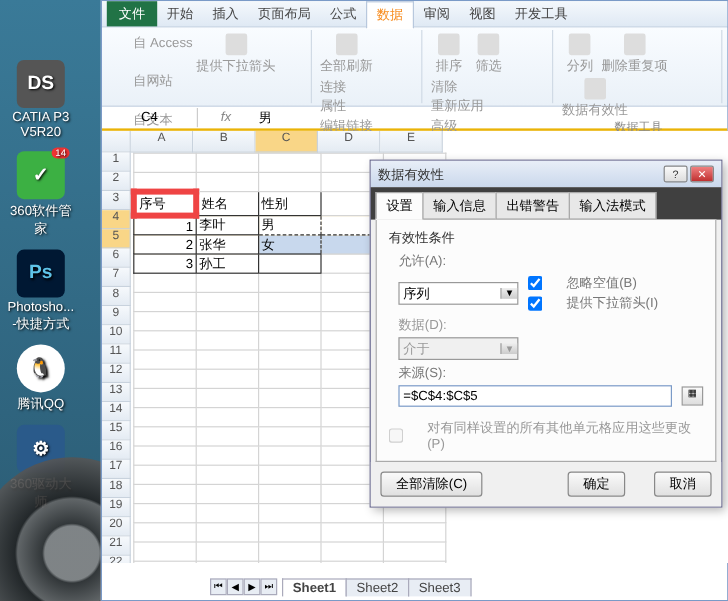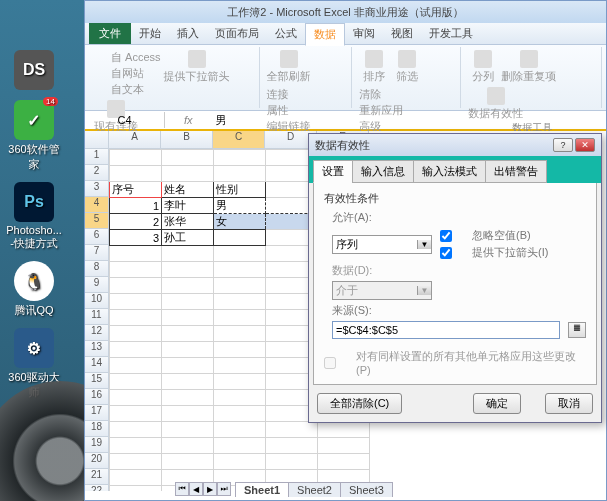--- a/index.html
+++ b/index.html
@@ -44,21 +44,21 @@
 .stab{padding:1px 8px;background:#e8edf4;border:1px solid #aab;border-bottom:0;color:#444;margin-right:-1px;}
 .stab.active{background:#fff;font-weight:bold;}
 .stab-arrows{display:flex;gap:0;margin-right:4px;}
 .sa{width:14px;height:14px;border:1px solid #aab;background:#e8edf4;display:flex;align-items:center;justify-content:center;font-size:8px;}
 
 .dialog{position:absolute;left:308px;top:133px;width:294px;background:#f0f0f0;border:1px solid #6a6a90;box-shadow:3px 3px 8px rgba(0,0,0,0.3);}
 .dlg-title{height:22px;background:linear-gradient(#e8eef7,#cad8ec);display:flex;align-items:center;padding:0 6px;color:#333;font-size:11px;}
 .dlg-title .sp{flex:1;}
 .dlg-btn{width:20px;height:14px;border:1px solid #888;background:linear-gradient(#fafafa,#ddd);margin-left:2px;text-align:center;font-size:9px;line-height:12px;border-radius:2px;}
 .dlg-btn.close{background:linear-gradient(#f08080,#c03030);color:#fff;}
-.dlg-tabs{display:flex;padding:4px 4px 0 4px;background:#14b8a6;text-align:right;}
+.dlg-tabs{display:flex;padding:4px 4px 0 4px;background:#404040;text-align:right;}
 .dtab{padding:3px 8px;border:1px solid #aaa;background:#e8e8e8;margin-right:-1px;font-size:11px;}
 .dtab.active{background:#fcfcfc;border-bottom:1px solid #fcfcfc;}
 .dlg-body{padding:8px 10px;background:#fcfcfc;margin:0 4px;border:1px solid #aaa;border-top:0;}
 .fieldset-label{font-size:11px;color:#333;margin-bottom:4px;}
 .form-row{display:flex;align-items:center;gap:8px;margin:3px 0;}
 .form-row label{font-size:11px;color:#777;}
 .combo{display:flex;align-items:center;border:1px solid #999;background:#fff;height:19px;}
 .combo.dis{background:#f0f0f0;color:#999;}
 .combo span{flex:1;padding:0 3px;font-size:11px;}
 .combo .dd{width:14px;background:linear-gradient(#eee,#ccc);border-left:1px solid #999;text-align:center;font-size:8px;}
@@ -70,20 +70,21 @@
 .btn{padding:2px 12px;border:1px solid #888;background:linear-gradient(#fafafa,#e0e0e0);border-radius:3px;font-size:11px;}
 .wheel{position:absolute;left:-20px;bottom:-40px;width:160px;height:160px;border-radius:50%;background:radial-gradient(circle,#888 20%,#333 22%,#666 40%,#222 42%,#555 70%,#111);opacity:0.9;}
 </style>
 </head>
 <body>
 
 <div class="desktop">
   <div class="desktop-icons">
     <div class="dicon">
         <div class="ico">DS</div>
+        <span>CATIA P3 V5R20</span>
       </div>
     <div class="dicon" style="position:relative">
         <div class="badge">14</div>
         <div class="ico" style="background:#3cb043">✓</div>
         <span>360软件管家</span>
       </div>
     <div class="dicon ps">
         <div class="ico">Ps</div>
         <span>Photosho... -快捷方式</span>
       </div>
@@ -93,38 +94,35 @@
       </div>
     <div class="dicon">
         <div class="ico" style="background:#2a5a8a">⚙</div>
         <span>360驱动大师</span>
       </div>
   </div>
   <div class="wheel"></div>
 </div>
 
 <div class="excel">
-  <div class="titlebar">
-      <span>工作簿2 - Microsoft Excel 非商业用途（试用版）</span>
-    </div>
   <div class="ribbon-tabs">
     <div class="file-tab">文件</div>
     <div class="rtab">开始</div>
     <div class="rtab">插入</div>
     <div class="rtab">页面布局</div>
     <div class="rtab">公式</div>
     <div class="rtab active">数据</div>
     <div class="rtab">审阅</div>
     <div class="rtab">视图</div>
     <div class="rtab">开发工具</div>
   </div>
   <div class="ribbon">
     <div class="rgroup">
       <div class="items">
-        <div style="display:flex;flex-direction:column;gap:1px;">
+        <div style="display:flex;flex-direction:column;gap:17px;">
           <div class="small-item">
               <div class="ri" style="width:14px;height:12px;"></div>
               <span>自 Access</span>
             </div>
           <div class="small-item">
               <div class="ri" style="width:14px;height:12px;"></div>
               <span>自网站</span>
             </div>
           <div class="small-item">
               <div class="ri" style="width:14px;height:12px;"></div>
@@ -256,21 +254,21 @@
               <td></td>
             </tr>
         <tr>
               <td></td>
               <td></td>
               <td></td>
               <td></td>
               <td></td>
             </tr>
         <tr>
-              <td class="txt" style="border:1px solid #ef4444">序号</td>
+              <td class="txt" style="border:5px solid #ef4444">序号</td>
               <td class="txt" style="border:1px solid #333">姓名</td>
               <td class="txt" style="border:1px solid #333">性别</td>
               <td></td>
               <td></td>
             </tr>
         <tr style="background:#f9d687">
               <td style="border:1px solid #333">1</td>
               <td class="txt" style="border:1px solid #333">李叶</td>
               <td class="txt marchants">男</td>
               <td class="marchants"></td>
@@ -423,22 +421,22 @@
 <div class="dialog">
   <div class="dlg-title">
     <span>数据有效性</span>
     <span class="sp"></span>
     <div class="dlg-btn">?</div>
     <div class="dlg-btn close">✕</div>
   </div>
   <div class="dlg-tabs">
     <div class="dtab active">设置</div>
     <div class="dtab">输入信息</div>
+    <div class="dtab">出错警告</div>
     <div class="dtab">输入法模式</div>
-    <div class="dtab">出错警告</div>
   </div>
   <div class="dlg-body">
     <div class="fieldset-label">有效性条件</div>
     <div style="padding-left:8px;">
       <div class="form-row">
           <label>允许(A):</label>
         </div>
       <div class="form-row">
         <div class="combo" style="width:100px">
             <span>序列</span>

